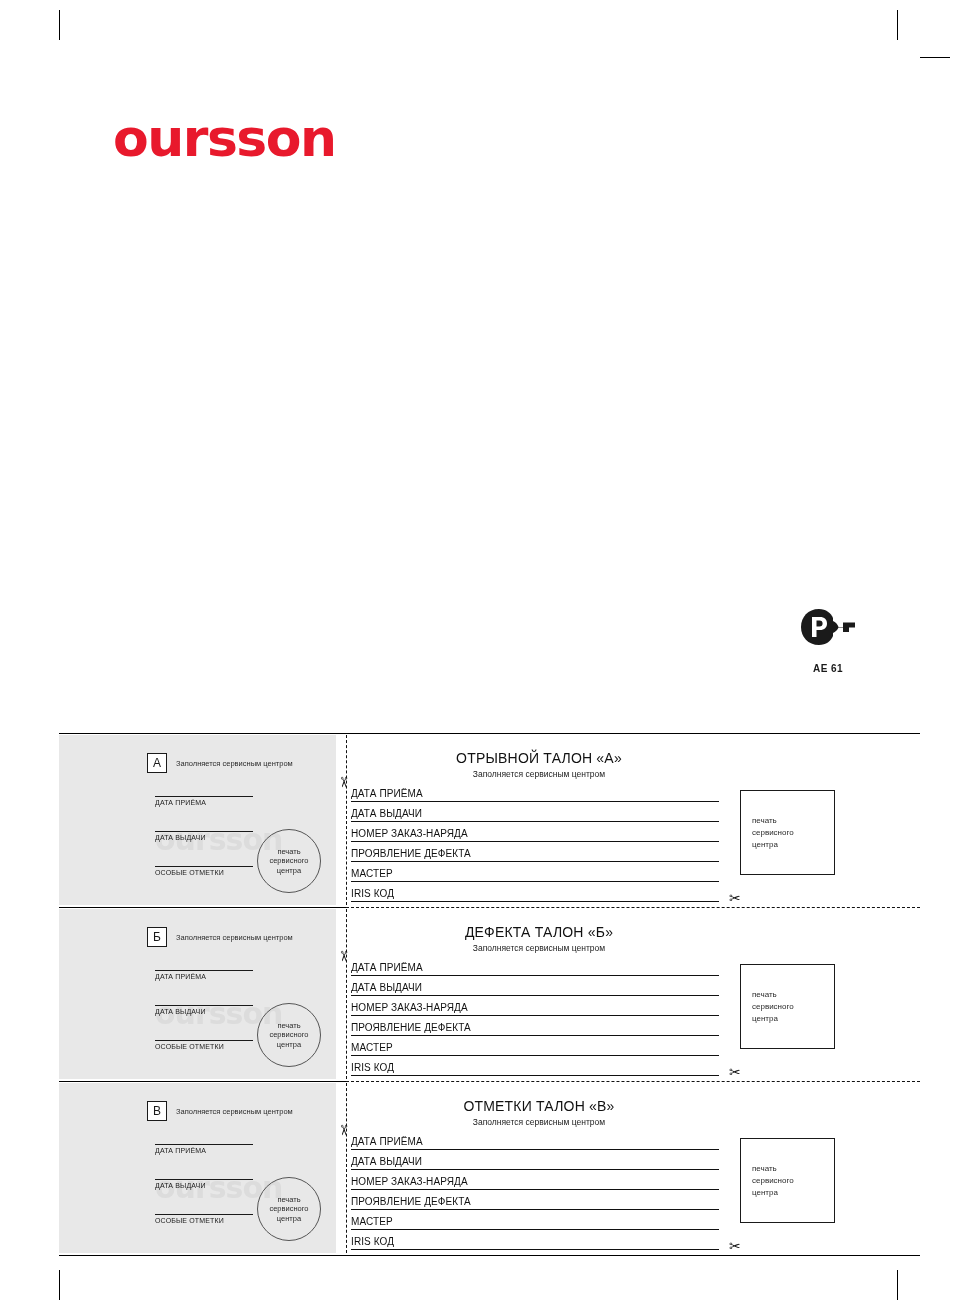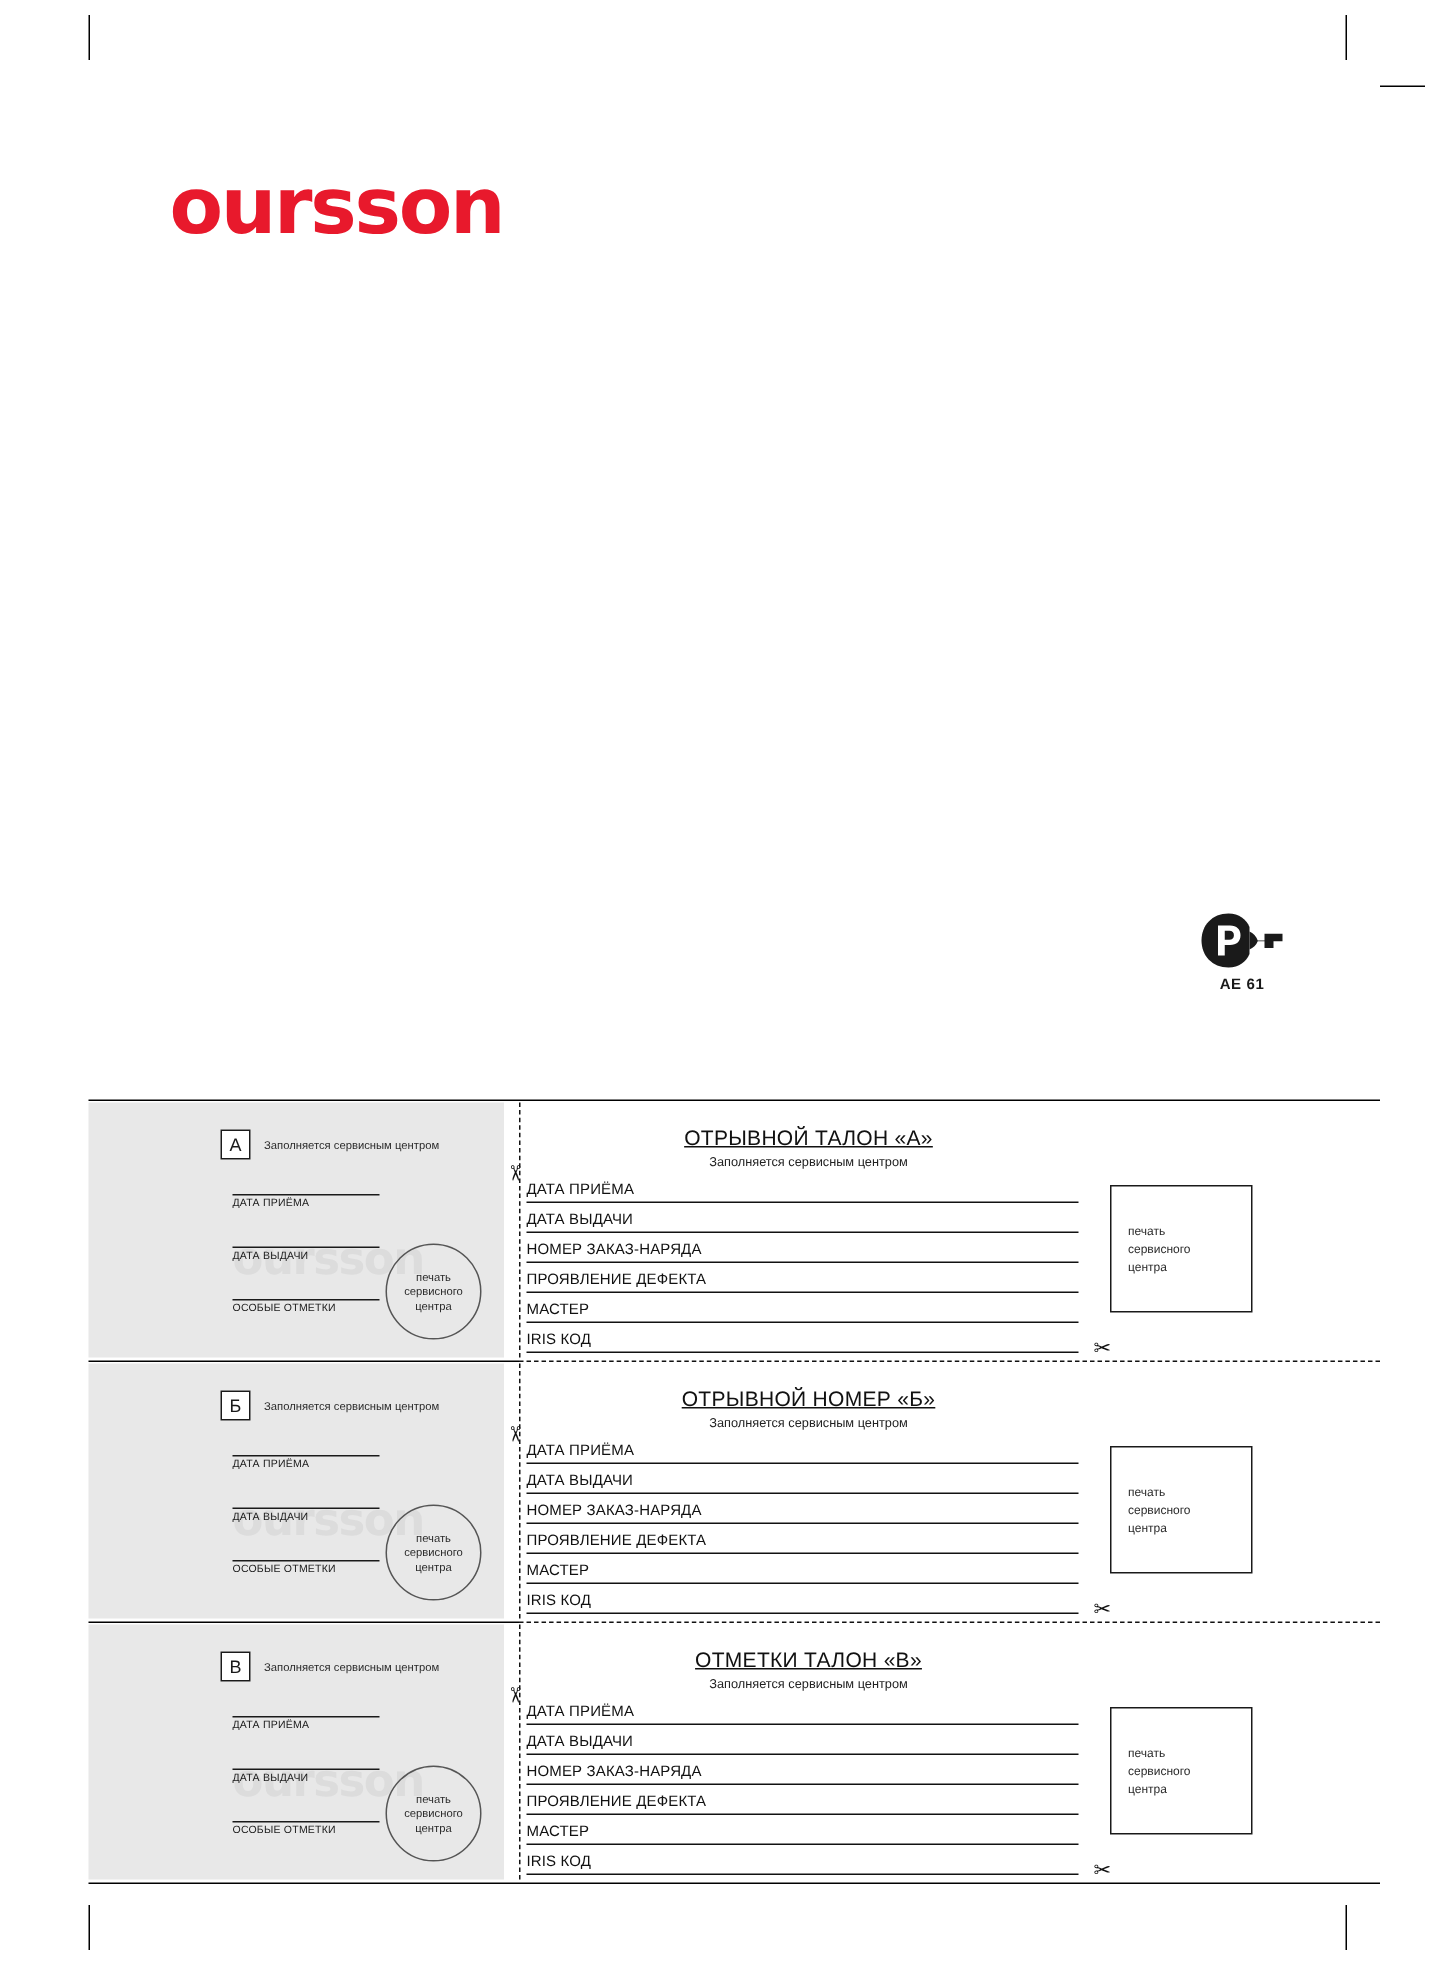--- a/index.html
+++ b/index.html
@@ -53,21 +53,21 @@
     width: 58px;
     height: 40px;
     margin: 0 auto;
   }
   .cert-code {
     display: block;
     font-family: "Liberation Sans", sans-serif;
     font-size: 10px;
     font-weight: bold;
     color: #1a1a1a;
-    margin-top: 4px;
+    margin-top: 16px;
     letter-spacing: 0.4px;
   }
 
   
   .coupons {
     position: absolute;
     left: 59px;
     top: 733px;
     width: 861px;
   }
@@ -212,21 +212,20 @@
   }
   .panel-title {
     position: absolute;
     left: 0;
     top: 15px;
     width: 380px;
     text-align: center;
     font-size: 14px;
     letter-spacing: 0.2px;
     color: #111111;
-    text-decoration: underline;
   }
   .panel-sub {
     position: absolute;
     left: 0;
     top: 34px;
     width: 380px;
     text-align: center;
     font-size: 8.5px;
     color: #222222;
   }
@@ -407,21 +406,21 @@
           <div class="stamp-circle">
             <span>печать</span>
             <span>сервисного</span>
             <span>центра</span>
           </div>
         </div>
       </div>
       <div class="perf-v"></div>
       <div class="scissors scissors-v">✂</div>
       <div class="panel">
-        <div class="panel-title">ОТРЫВНОЙ НОМЕР «Б»</div>
+        <div class="panel-title">ДЕФЕКТА ТАЛОН «Б»</div>
         <div class="panel-sub">Заполняется сервисным центром</div>
         <div class="panel-fields">
           <div class="panel-field">
             <span class="lbl">ДАТА ПРИЁМА</span>
           </div>
           <div class="panel-field">
             <span class="lbl">ДАТА ВЫДАЧИ</span>
           </div>
           <div class="panel-field">
             <span class="lbl">НОМЕР ЗАКАЗ-НАРЯДА</span>

